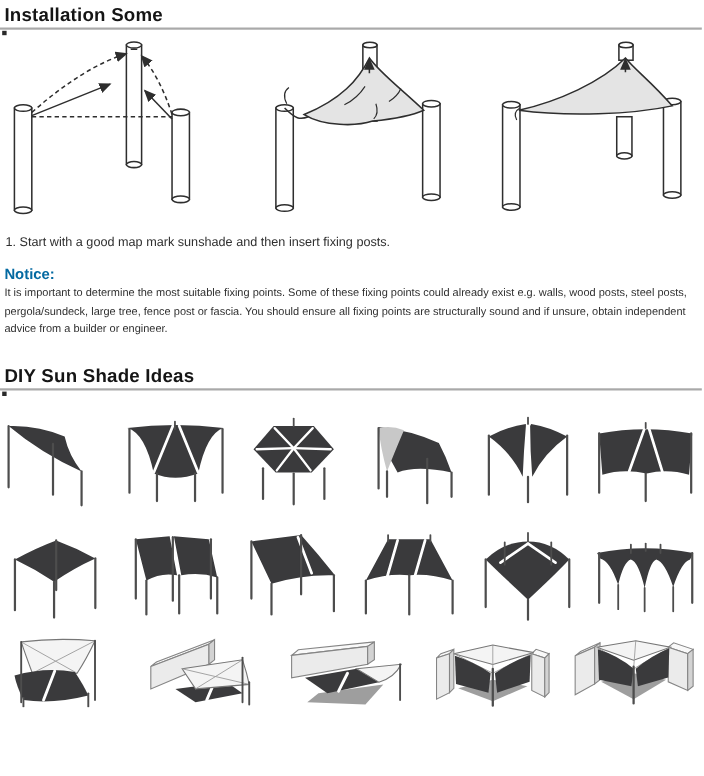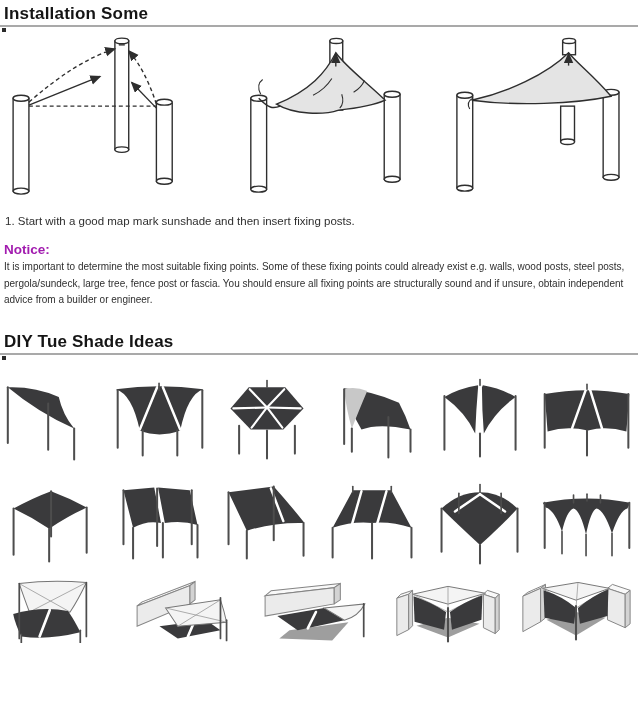--- a/index.html
+++ b/index.html
@@ -9,21 +9,21 @@
   }
   .page{width:640px;height:705px;position:relative;overflow:hidden}
   h1{font-size:17px;font-weight:bold;color:#151515;margin:4px 0 1px 4px;letter-spacing:.2px}
   h1.diy{margin-top:24px}
   .rule{position:relative;height:2px;background:#a9a9a9;margin:1px 2px 0 0}
   .rule .dot{position:absolute;left:2px;top:3px;width:4px;height:4px;background:#2a2a2a}
   .diagrams{display:flex;margin-top:6px;height:168px}
   .dwrap{flex:1;display:flex;align-items:flex-start;justify-content:center}
   .steps{margin:12px 0 0 5px;font-size:11.5px;color:#2f2f2f;line-height:1.52}
   .step{padding-left:14px;text-indent:-14px;margin-bottom:2px;max-width:620px}
-  .notice-title{font-size:13.5px;font-weight:bold;color:#a21caf;margin:12px 0 1px 4px}
+  .notice-title{font-size:13.5px;font-weight:bold;color:#0369a1;margin:12px 0 1px 4px}
   .notice-body{font-size:10px;color:#2f2f2f;line-height:1.62;margin:2px 10px 0 4px}
   .grid{margin-top:14px}
   .grid-row{display:flex;align-items:flex-start}
   .cell{flex:1;display:flex;align-items:flex-start;justify-content:center}
   
   .dline{stroke:#2e2e2e;stroke-width:1.4;fill:none}
   .dash{stroke-dasharray:4 3}
   .cyl{fill:#fff;stroke:#2e2e2e;stroke-width:1.4}
   .dsail{fill:#e4e4e4;stroke:#2e2e2e;stroke-width:1.4}
   .wrk{stroke:#2e2e2e;stroke-width:1.1;fill:none}
@@ -145,21 +145,21 @@
     </div>
   </div>
 
   <div class="steps">
     <div class="step">1. Start with a good map mark sunshade and then insert fixing posts.</div>
   </div>
 
   <div class="notice-title">Notice:</div>
   <p class="notice-body">It is important to determine the most suitable fixing points. Some of these fixing points could already exist e.g. walls, wood posts, steel posts, pergola/sundeck, large tree, fence post or fascia. You should ensure all fixing points are structurally sound and if unsure, obtain independent advice from a builder or engineer.</p>
 
-  <h1 class="diy">DIY Tue Shade Ideas</h1>
+  <h1 class="diy">DIY Sun Shade Ideas</h1>
   <div class="rule">
       <span class="dot"></span>
     </div>
 
   <div class="grid">
 
     <div class="grid-row">
       <div class="cell">
         <svg width="100" height="100" viewBox="0 0 104 92" aria-label="single-triangle-sail">
           <path class="sail" d="M5,13 Q33,12 58,23 Q62,41 74,56 Q36,39 5,13 Z"></path>

